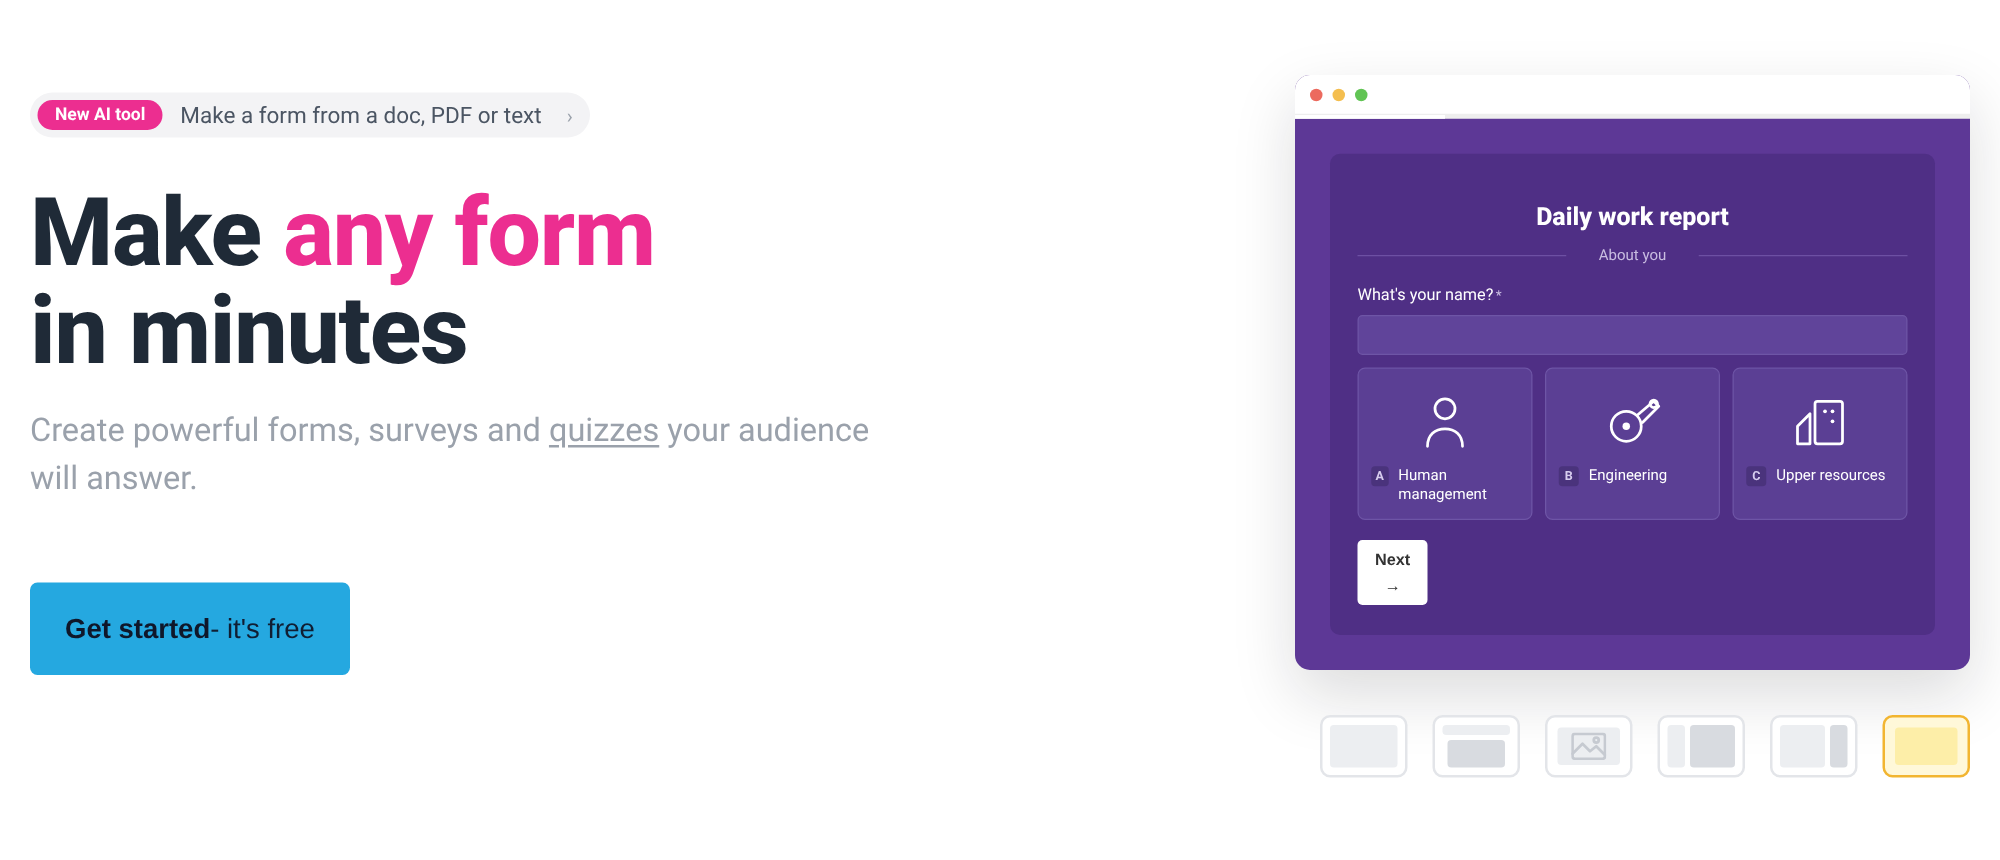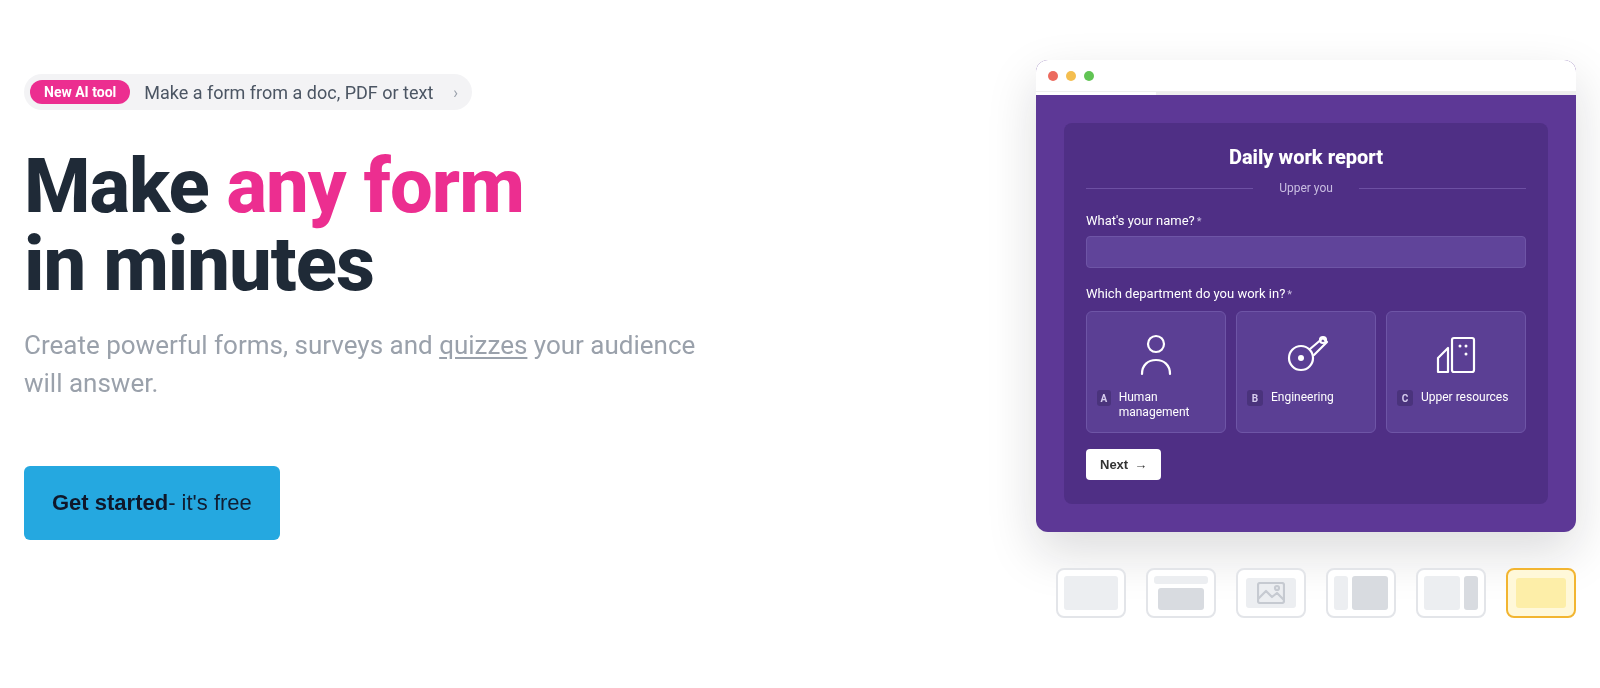--- a/index.html
+++ b/index.html
@@ -67,21 +67,21 @@
   }
   .window-bar {
     height:32px; background:#fff; display:flex; align-items:center; gap:8px;
     padding:0 12px; border-bottom:1px solid #eee;
   }
   .dot { width:10px; height:10px; border-radius:50%; }
   .dot.red{background:#ec6a5e;} .dot.yellow{background:#f4be4f;} .dot.green{background:#61c454;}
   .progress-strip { height:3px; background:#eee; position:relative; }
   .progress-strip::after{content:"";position:absolute;left:0;top:0;height:3px;width:120px;background:#fff;}
   .form-card {
-    margin:28px; background:#4f2f85; border-radius:8px; padding:22px 22px 24px 22px;
+    margin:28px; background:#4f2f85; border-radius:8px; padding:38px 22px 24px 22px;
     color:#fff;
   }
   .form-title { text-align:center; font-weight:800; font-size:20px; }
   .form-section { text-align:center; font-size:12px; color:#c9bde1; margin-top:12px; position:relative; }
   .form-section::before, .form-section::after{
     content:""; position:absolute; top:50%; width:38%; height:1px; background:#6d50a3;
   }
   .form-section::before{ left:0; }
   .form-section::after{ right:0; }
   .form-label { font-size:13px; margin-top:18px; }
@@ -100,20 +100,21 @@
   .option .opt-row { display:flex; align-items:flex-start; gap:8px; width:100%; margin-top:8px;}
   .option .opt-key {
     background:#4a337c; color:#d7cdee; font-size:10px; font-weight:700;
     width:16px; height:16px; border-radius:3px; display:flex; align-items:center; justify-content:center;
   }
   .option .opt-name { font-size:12px; line-height:1.25; }
   .next-btn {
     margin-top:16px; background:#fff; color:#333; border:none; border-radius:4px;
     font-size:13px; font-weight:600; padding:8px 14px; display:inline-flex; align-items:center; gap:6px;
     cursor:pointer;
+    flex-direction:column;
   }
   .next-arrow{ font-size:13px; }
 
   
   .thumbs { display:flex; gap:20px; margin-top:36px; }
   .thumb {
     width:70px; height:50px; border:2px solid #e3e5e9; border-radius:8px;
     background:#fff; position:relative; cursor:pointer; overflow:hidden;
   }
   .thumb.active { border-color:#f2b531; background:#fff8d9; }
@@ -166,30 +167,27 @@
   <div class="right">
     <div class="window">
       <div class="window-bar">
         <span class="dot red"></span>
         <span class="dot yellow"></span>
         <span class="dot green"></span>
       </div>
       <div class="progress-strip"></div>
       <div class="form-card">
         <div class="form-title">Daily work report</div>
-        <div class="form-section">Upper you</div>
+        <div class="form-section">About you</div>
 
         <div class="form-label">
           <span>What's your name?</span><span class="ast">*</span>
         </div>
         <div class="text-input"></div>
 
-        <div class="form-label">
-          <span>Which department do you work in?</span><span class="ast">*</span>
-        </div>
 
         <div class="options">
           <div class="option">
             <div class="icon-box">
               <svg width="40" height="44" viewBox="0 0 40 44">
                   <circle cx="20" cy="12" r="8"></circle>
                   <path d="M6 42c0-9 6-14 14-14s14 5 14 14"></path>
                 </svg>
             </div>
             <div class="opt-row">

